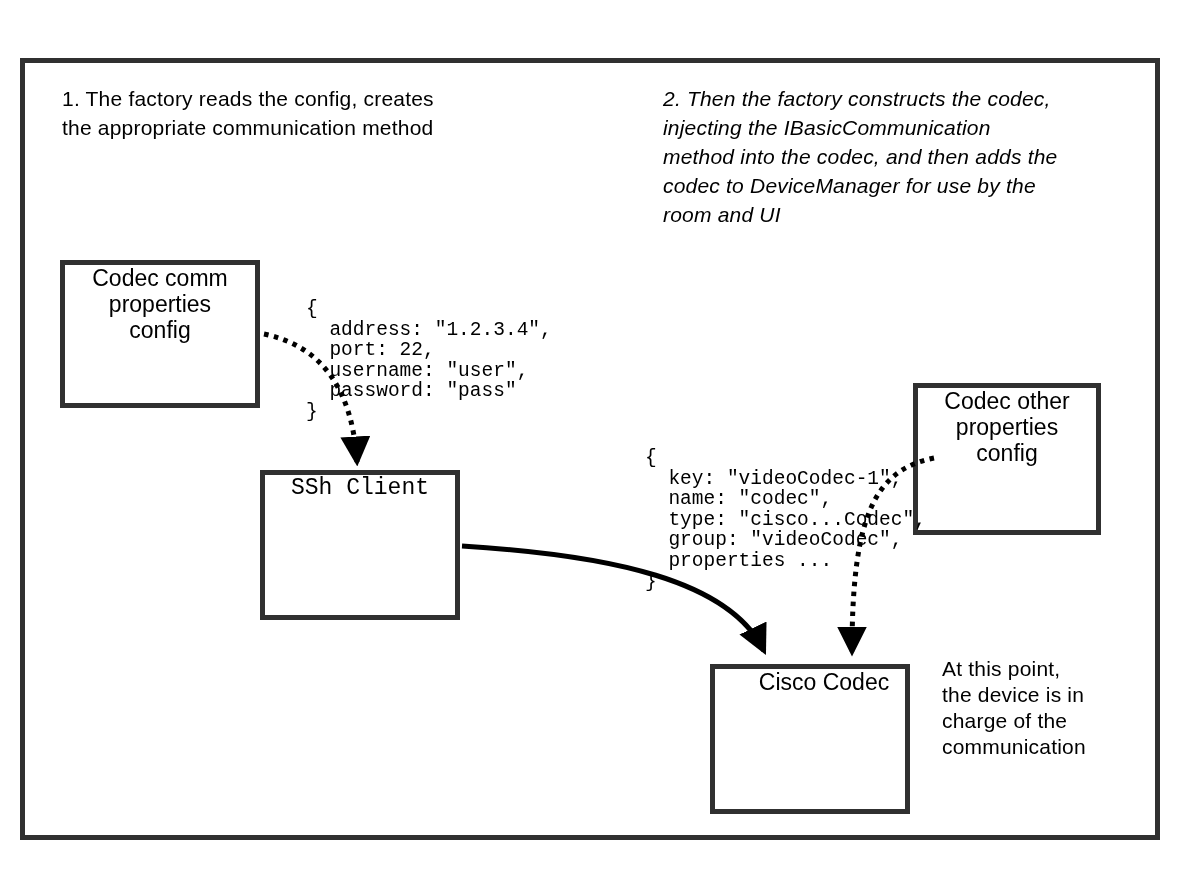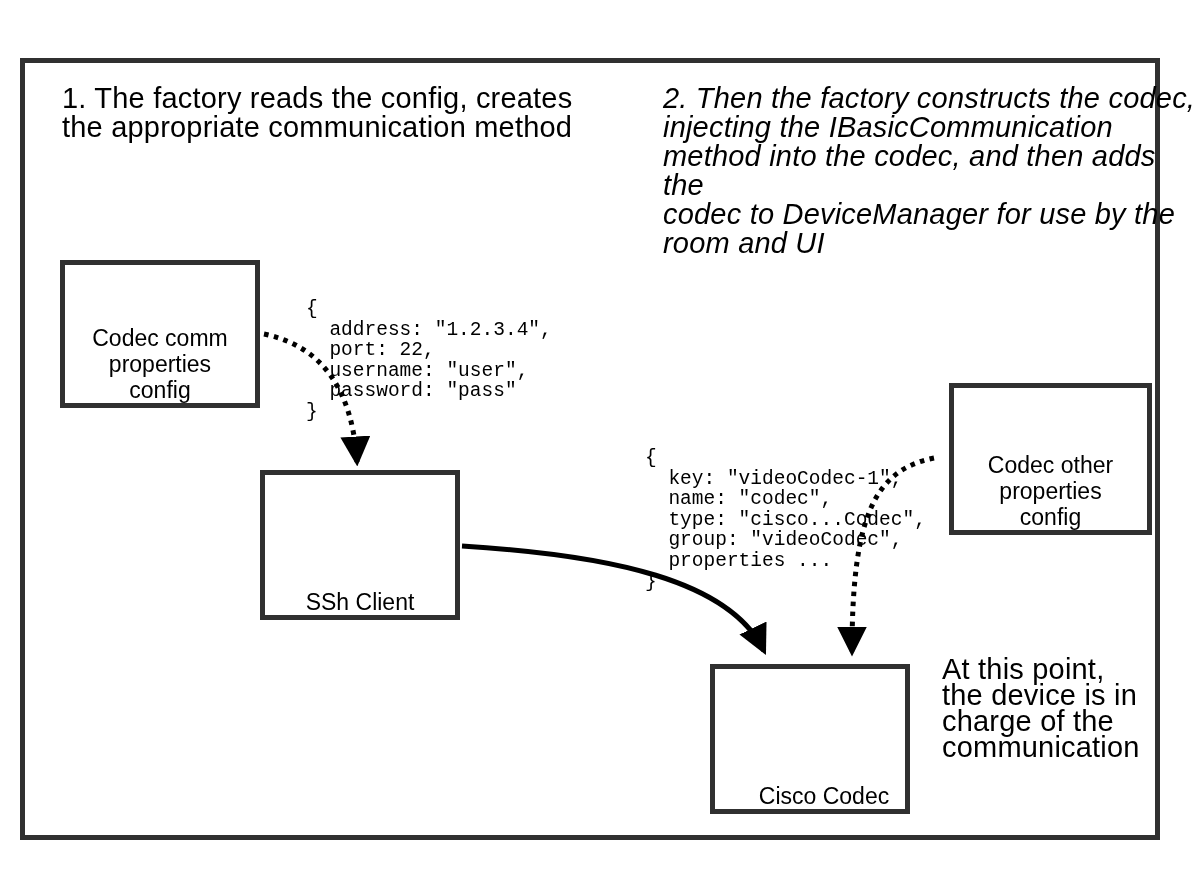--- a/index.html
+++ b/index.html
@@ -21,42 +21,42 @@
     top: 58px;
     width: 1140px;
     height: 782px;
     border: 5px solid #303030;
     box-sizing: border-box;
     background: #ffffff;
   }
   .note {
     position: absolute;
     white-space: pre-line;
-    font-size: 29px;
+    font-size: 21px;
     letter-spacing: 0.2px;
   }
   .note-step1 { left: 62px;  top: 84px;  line-height: 29px; }
   .note-step2 { left: 663px; top: 84px;  line-height: 29px; font-style: italic; }
   .note-result { left: 942px; top: 656px; line-height: 26px; }
   .node-box {
     position: absolute;
     border: 5px solid #303030;
     box-sizing: border-box;
     background: #ffffff;
     display: flex;
-    align-items: flex-end;
+    align-items: flex-start;
     justify-content: center;
     text-align: center;
     font-size: 23px;
     line-height: 26px;
     white-space: pre-line;
   }
   .box-codec-comm { left: 60px;  top: 260px; width: 200px; height: 148px; }
-  .box-ssh        { left: 260px; top: 470px; width: 200px; height: 150px; }
-  .box-other      { left: 949px; top: 383px; width: 203px; height: 152px; }
+  .box-ssh        { left: 260px; top: 470px; width: 200px; height: 150px; font-family: Liberation Mono, monospace; }
+  .box-other      { left: 913px; top: 383px; width: 188px; height: 152px; }
   .box-cisco      { left: 710px; top: 664px; width: 200px; height: 150px; padding-left: 28px; }
   .code {
     position: absolute;
     margin: 0;
     font-family: "Liberation Mono", monospace;
     font-size: 19.5px;
     line-height: 20.6px;
     white-space: pre;
     color: #000000;
   }

